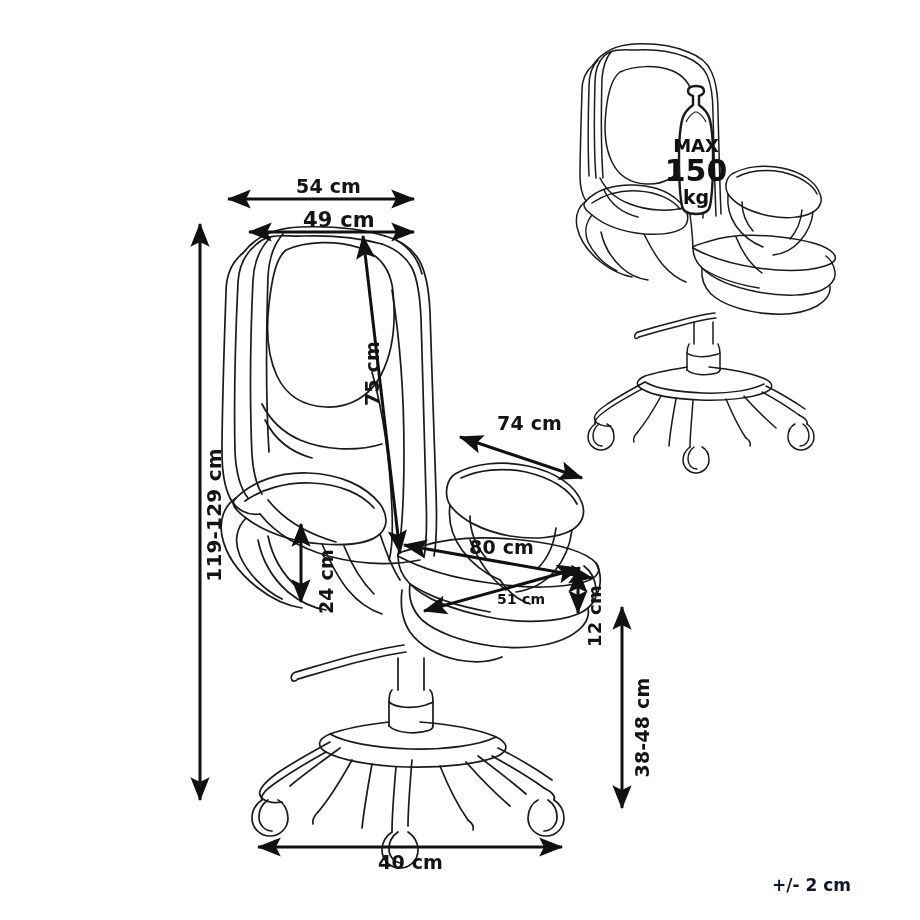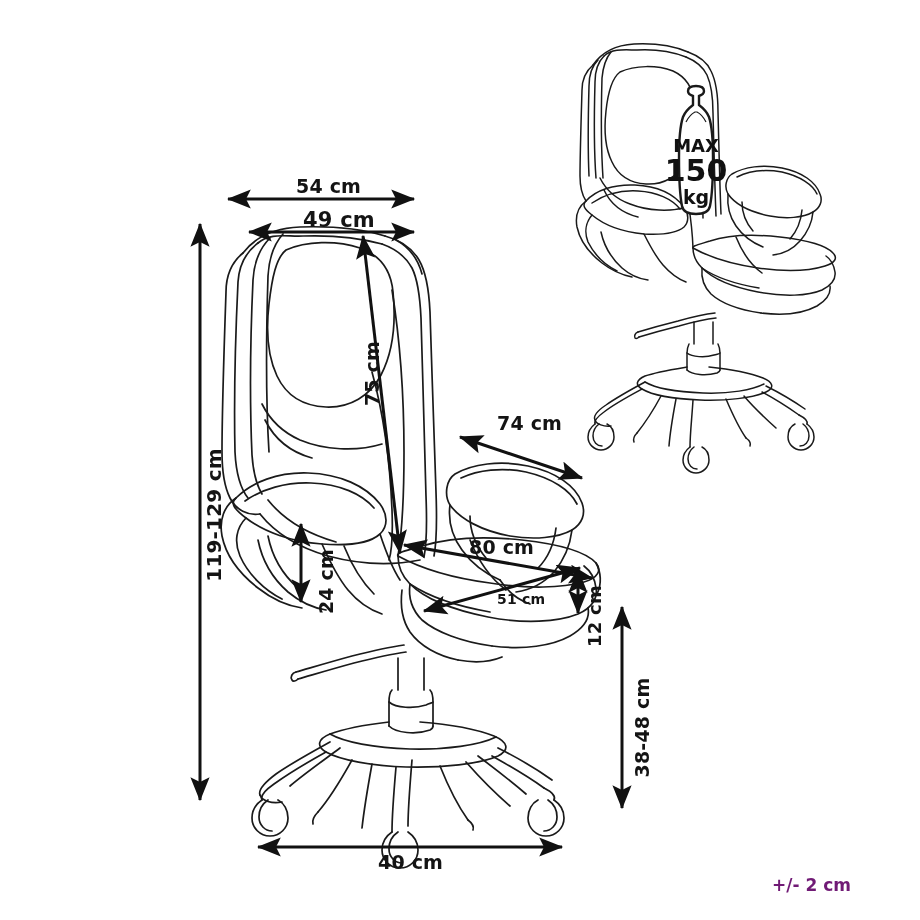--- a/index.html
+++ b/index.html
@@ -43,21 +43,21 @@
   .rot90 {
     transform: rotate(-90deg);
     transform-origin: 50% 50%;
   }
   .tolerance {
     position: absolute;
     right: 42px;
     top: 875px;
     font-size: 17px;
     font-weight: bold;
-    color: #701a75;
+    color: #0f172a;
     font-family: "DejaVu Sans", "Liberation Sans", sans-serif;
   }
   .badge-text {
     font-family: "DejaVu Sans", "Liberation Sans", sans-serif;
     font-weight: bold;
     fill: #111111;
     text-anchor: middle;
   }
 </style>
 </head>

